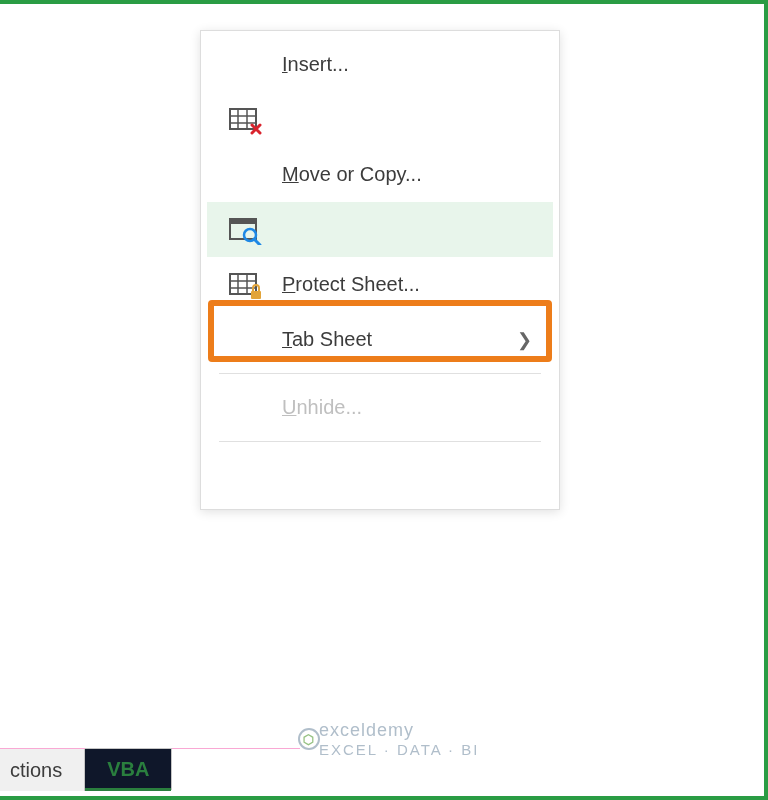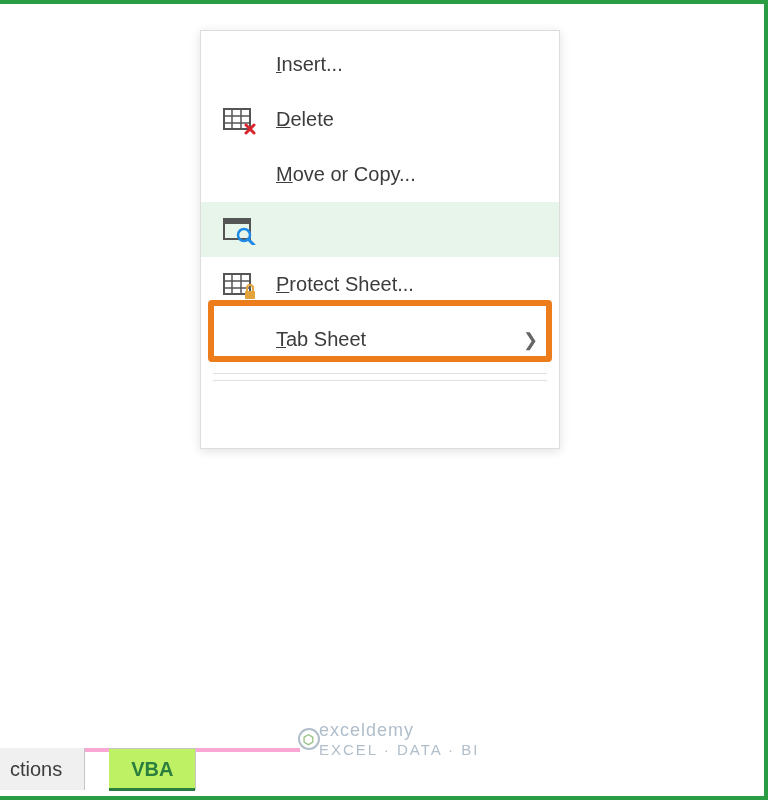--- a/index.html
+++ b/index.html
@@ -19,21 +19,21 @@
       pointer-events: none;
     }
     .context-menu {
       position: absolute;
       top: 30px;
       left: 200px;
       width: 360px;
       background: #fff;
       border: 1px solid #ddd;
       box-shadow: 0 2px 10px rgba(0,0,0,0.12);
-      padding: 6px 0;
+      padding: 6px 6px;
     }
     .menu-item {
       display: flex;
       align-items: center;
       height: 55px;
       padding: 0 15px;
       font-size: 20px;
       color: #3c3c3c;
       cursor: default;
       position: relative;
@@ -72,42 +72,41 @@
       border: 6px solid #ed7d1a;
       border-radius: 4px;
       pointer-events: none;
     }
     
     .sheet-tabs {
       position: absolute;
       bottom: 10px;
       left: 0;
       display: flex;
-      align-items: flex-end;
+      align-items: flex-start;
       height: 42px;
-      border-top: 4px solid #f9a8d4;
+      border-top: 1px solid #f9a8d4;
       width: 300px;
-      gap: 24px;
     }
     .tab {
       height: 42px;
       padding: 0 22px;
       font-size: 20px;
       color: #3c3c3c;
       display: flex;
       align-items: center;
       border-right: 1px solid #c5c5c5;
       background: #f0f0f0;
       cursor: default;
     }
     .tab.partial {
       padding-left:10px;
     }
     .tab.active {
-      background: #bef264;
+      background: #0f172a;
       border-bottom: none;
       font-weight: 700;
       color: #2a7f3e;
       border-top: 1px solid #c5c5c5;
       margin-top: -1px;
       position:relative;
     }
     .tab.active::after {
       content:"";
       position:absolute;
@@ -153,21 +152,20 @@
     <span class="menu-icon">
       <svg class="ico" viewBox="0 0 34 30">
         <rect x="2" y="4" width="26" height="20" fill="none" stroke="#555" stroke-width="2"></rect>
         <line x1="2" y1="11" x2="28" y2="11" stroke="#555" stroke-width="1.5"></line>
         <line x1="2" y1="18" x2="28" y2="18" stroke="#555" stroke-width="1.5"></line>
         <line x1="10" y1="4" x2="10" y2="24" stroke="#555" stroke-width="1.5"></line>
         <line x1="19" y1="4" x2="19" y2="24" stroke="#555" stroke-width="1.5"></line>
         <path d="M24 20 L32 28 M32 20 L24 28" stroke="#d9232d" stroke-width="3" stroke-linecap="round"></path>
       </svg>
     </span>
-    <span class="menu-label"><span class="underline">D</span><span>elete</span></span>
   </div>
 
 
   <div class="menu-item">
     <span class="menu-icon"></span>
     <span class="menu-label"><span class="underline">M</span><span>ove or Copy...</span></span>
   </div>
 
   <div class="menu-item hovered">
     <span class="menu-icon">
@@ -197,20 +195,24 @@
 
   <div class="menu-item">
     <span class="menu-icon"></span>
     <span class="menu-label"><span class="underline">T</span><span>ab Sheet</span></span>
     <span class="submenu-arrow">❯</span>
   </div>
 
   <div class="separator"></div>
 
 
+  <div class="menu-item disabled">
+    <span class="menu-icon"></span>
+    <span class="menu-label"><span class="underline">U</span><span>nhide...</span></span>
+  </div>
 
   <div class="separator"></div>
 
   <div class="menu-item">
     <span class="menu-icon"></span>
   </div>
 
 </div>
 
 <div class="highlight-box"></div>

